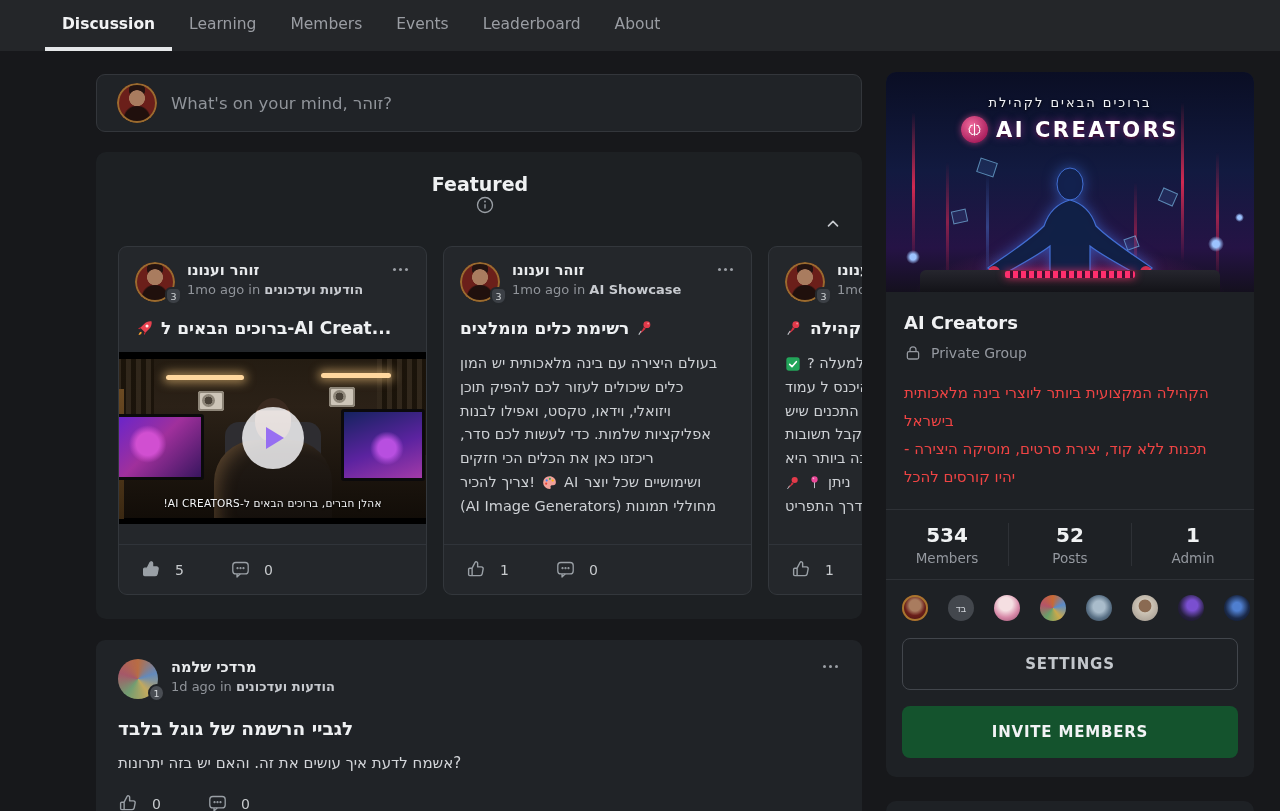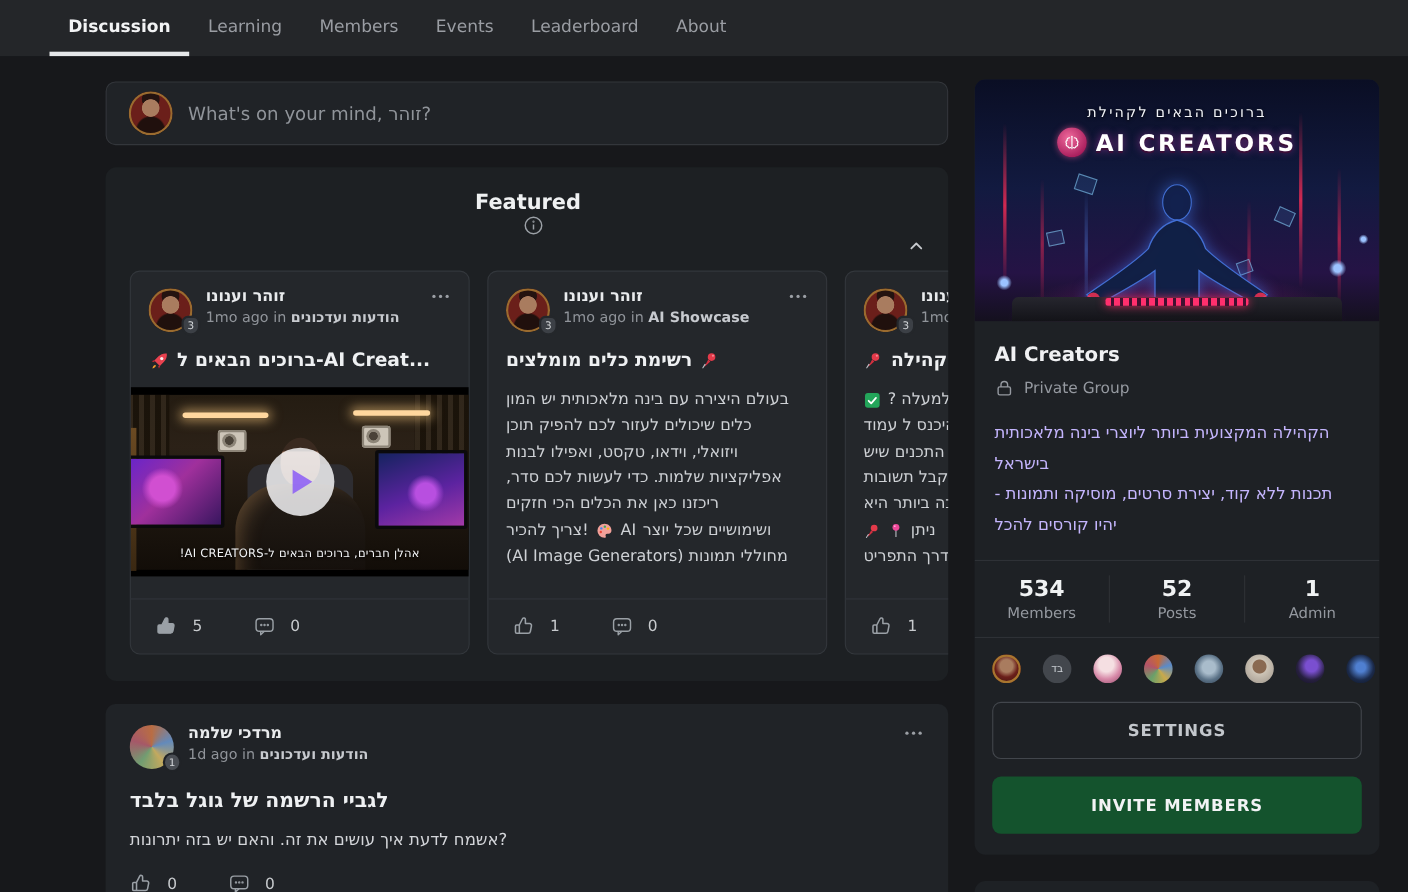--- a/index.html
+++ b/index.html
@@ -110,21 +110,21 @@
   .banner-brand-row { position:absolute; top:44px; left:0; right:0; display:flex; align-items:center; justify-content:center; gap:8px; }
   .brain-logo { width:27px; height:27px; border-radius:50%; background:radial-gradient(circle at 40% 35%, #f06a9c, #a81d5c 75%); box-shadow:0 0 6px rgba(240,80,150,.6); display:flex; align-items:center; justify-content:center; }
   .banner-brand { font-size:21px; font-weight:bold; letter-spacing:2.5px; color:#ffffff; text-shadow:0 2px 0 #3c0f38, 0 0 8px rgba(200,60,180,.6); }
   .figure-svg { position:absolute; left:50%; transform:translateX(-50%); bottom:10px; filter:drop-shadow(0 0 7px rgba(70,130,255,.55)); }
   .desk { position:absolute; left:50%; transform:translateX(-50%); bottom:0; width:300px; height:22px; background:linear-gradient(180deg,#26262e,#131318); border-radius:6px 6px 0 0; }
   .keyboard { position:absolute; left:50%; transform:translateX(-50%); bottom:14px; width:130px; height:7px; border-radius:2px; background:repeating-linear-gradient(90deg,#ff2f6d 0 5px,#401030 5px 8px); box-shadow:0 0 9px rgba(255,47,109,.8); }
 
   .sb-info { padding:20px 18px 0 18px; }
   .sb-name { font-size:18px; font-weight:bold; color:#f0f1f3; }
   .sb-priv { margin-top:11px; display:flex; align-items:center; gap:9px; color:#9599a0; font-size:14px; }
-  .sb-desc { margin-top:17px; font-size:15px; line-height:28px; color:#c4b5fd; padding-bottom:18px; }
+  .sb-desc { margin-top:17px; font-size:15px; line-height:28px; color:#ef4444; padding-bottom:18px; }
   .sb-desc .dline { text-align:left; }
 
   .sb-stats { border-top:1px solid #2e3136; border-bottom:1px solid #2e3136; display:flex; padding:13px 0; }
   .stat { flex:1; text-align:center; }
   .stat + .stat { border-left:1px solid #2e3136; }
   .stat-val { font-size:20px; font-weight:bold; color:#f0f2f3; }
   .stat-label { margin-top:3px; font-size:13.5px; color:#94989f; }
 
   .sb-avatars { display:flex; gap:20px; padding:15px 16px 4px 16px; }
   .mini-av { width:26px; height:26px; border-radius:50%; flex:none; cursor:pointer; display:flex; align-items:center; justify-content:center; font-size:9.5px; color:#cfd3d8; overflow:hidden; }
@@ -494,21 +494,21 @@
       <div class="sb-priv">
         <svg width="18" height="18" viewBox="0 0 24 24" fill="none" stroke="#9599a0" stroke-width="1.7">
           <rect x="4.5" y="10.3" width="15" height="9.7" rx="2"></rect>
           <path d="M8 10.3V7.8a4 4 0 0 1 8 0v2.5"></path>
         </svg>
         <span>Private Group</span>
       </div>
       <div class="sb-desc">
         <div class="dline" dir="rtl">הקהילה המקצועית ביותר ליוצרי בינה מלאכותית</div>
         <div class="dline" dir="rtl">בישראל</div>
-        <div class="dline" dir="rtl">תכנות ללא קוד, יצירת סרטים, מוסיקה ותמונות -</div>
+        <div class="dline" dir="rtl">תכנות ללא קוד, יצירת סרטים, מוסיקה היצירה -</div>
         <div class="dline" dir="rtl">יהיו קורסים להכל</div>
       </div>
     </div>
 
     <div class="sb-stats">
       <div class="stat">
         <div class="stat-val">534</div>
         <div class="stat-label">Members</div>
       </div>
       <div class="stat">

